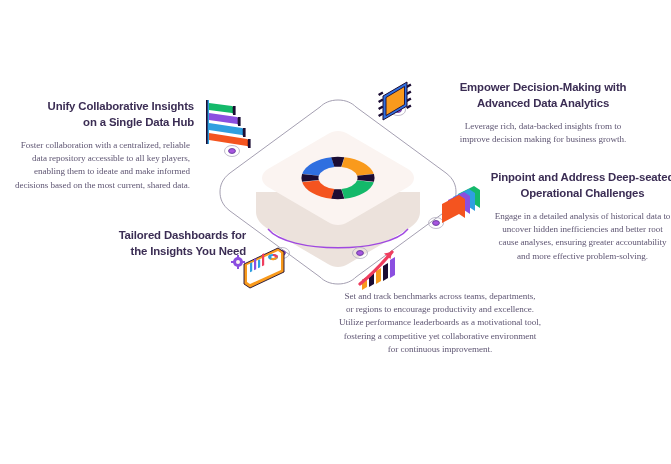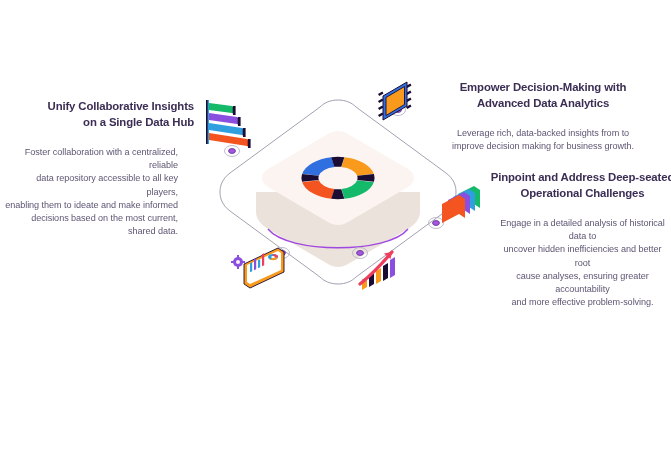--- a/index.html
+++ b/index.html
@@ -32,22 +32,22 @@
     margin: 0 0 9px 0;
     font-family: "Liberation Sans", sans-serif;
     font-size: 11.4px;
     font-weight: bold;
     line-height: 15.5px;
     letter-spacing: -0.15px;
     color: #3b2d54;
     white-space: pre-line;
   }
   .block p {
-    margin: 16px;
-    font-family: Liberation Sans, sans-serif;
+    margin: 4px;
+    font-family: Liberation Serif, serif;
     font-size: 9.1px;
     font-weight: normal;
     line-height: 13.2px;
     letter-spacing: -0.05px;
     color: #5f5673;
     white-space: pre-line;
   }
   .align-right { text-align: right; }
   .align-left  { text-align: center; }
 
@@ -80,39 +80,46 @@
   <div class="block align-right" id="blk-unify">
     <h3>Unify Collaborative Insights
 on a Single Data Hub</h3>
     <p>Foster collaboration with a centralized, reliable
 data repository accessible to all key players,
 enabling them to ideate and make informed
 decisions based on the most current, shared data.</p>
   </div>
 
   <div class="block align-right" id="blk-tailored">
+    <h3>Tailored Dashboards for
+the Insights You Need</h3>
   </div>
 
   <div class="block align-left" id="blk-empower">
     <h3>Empower Decision-Making with
 Advanced Data Analytics</h3>
     <p>Leverage rich, data-backed insights from to
 improve decision making for business growth.</p>
   </div>
 
   <div class="block align-left" id="blk-pinpoint">
     <h3>Pinpoint and Address Deep-seated
 Operational Challenges</h3>
     <p>Engage in a detailed analysis of historical data to
 uncover hidden inefficiencies and better root
 cause analyses, ensuring greater accountability
 and more effective problem-solving.</p>
   </div>
 
   <div class="block align-left" id="blk-benchmarks">
+    <p>Set and track benchmarks across teams, departments,
+or regions to encourage productivity and excellence.
+Utilize performance leaderboards as a motivational tool,
+fostering a competitive yet collaborative environment
+for continuous improvement.</p>
   </div>
 
   <div id="graphic">
     <svg width="300" height="230" viewBox="0 0 300 230" xmlns="http://www.w3.org/2000/svg">
 
       <g>
         <path class="hexpath" d="M150 22
                  C158 22 164 25 168 29
                  L258 95
                  C266 101 268 108 268 114

